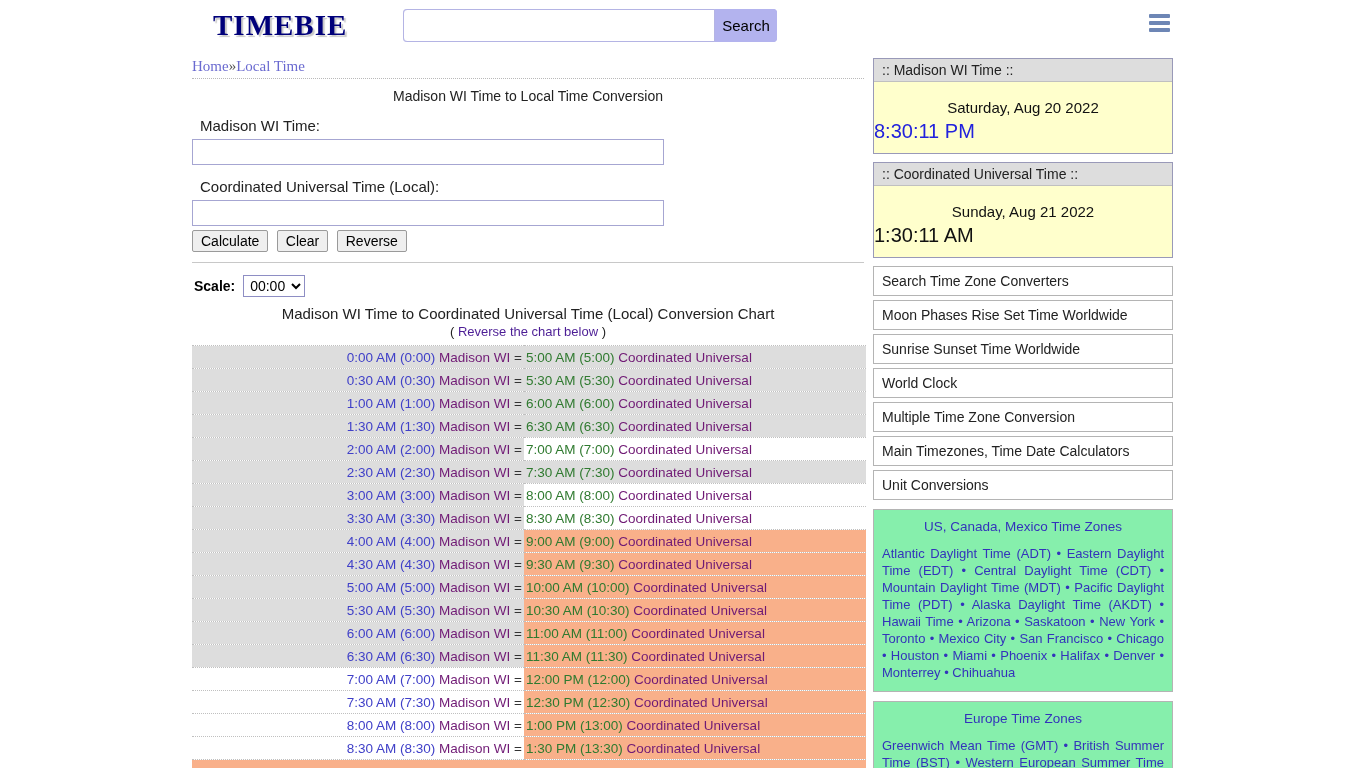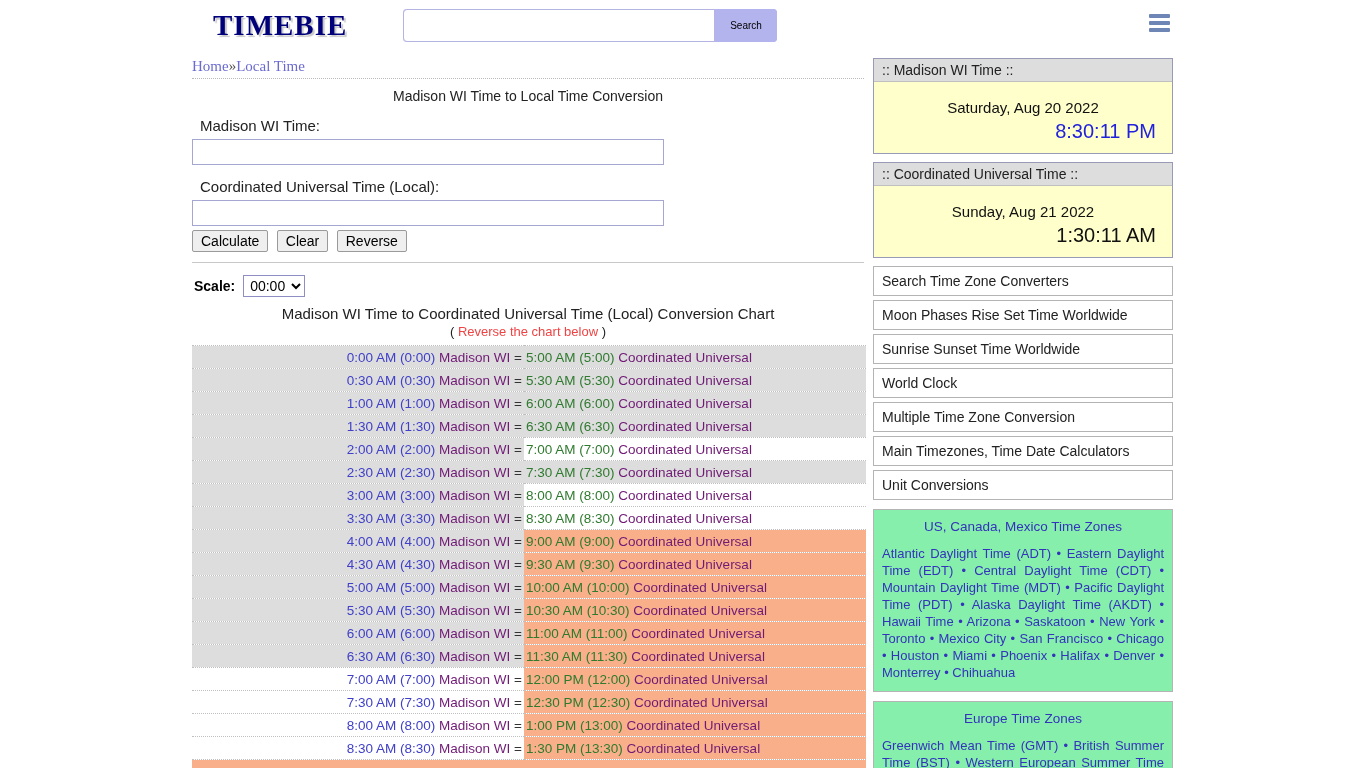--- a/index.html
+++ b/index.html
@@ -48,21 +48,21 @@
   }
   .search-button {
     position: absolute; right: 0px; top: 0px;
     width: 62px; height: 33px;
     line-height: 33px;
     text-align: center;
     background: #b3b3ee;
     border: none;
     border-radius: 0 4px 4px 0;
     font-family: "Liberation Sans", sans-serif;
-    font-size: 10px;
+    font-size: 15px;
     color: #000000;
     cursor: pointer;
     padding: 0;
   }
   .hamburger {
     position: absolute; left: 1149px; top: 14px;
     width: 21px; height: 19px;
     cursor: pointer;
   }
   .hamburger span {
@@ -151,21 +151,21 @@
     font-size: 15px;
     color: #222222;
     margin-top: 8px;
   }
   .chart-sub {
     text-align: center;
     font-size: 13px;
     color: #222222;
     margin-top: 2px;
   }
-  .chart-sub a { color: #ef4444; cursor: pointer; }
+  .chart-sub a { color: #4c1d95; cursor: pointer; }
 
   
   .conv-table {
     margin-top: 6px;
     width: 670px;
     border-collapse: collapse;
     table-layout: fixed;
   }
   .conv-table tr { height: 22px; }
   .conv-table td {
@@ -204,21 +204,21 @@
     padding: 3px 8px;
     border-bottom: 1px solid #c0c0c0;
   }
   .clock-date {
     text-align: center;
     font-size: 15px;
     color: #111111;
     padding-top: 17px;
   }
   .clock-time {
-    text-align: right;
+    text-align: left;
     font-size: 20px;
     padding: 4px 16px 10px 0;
   }
   .time-blue { color: #2222dd; }
   .time-black { color: #111111; }
 
   .menu-item {
     border: 1px solid #b4b4b4;
     background: #ffffff;
     font-size: 14px;

